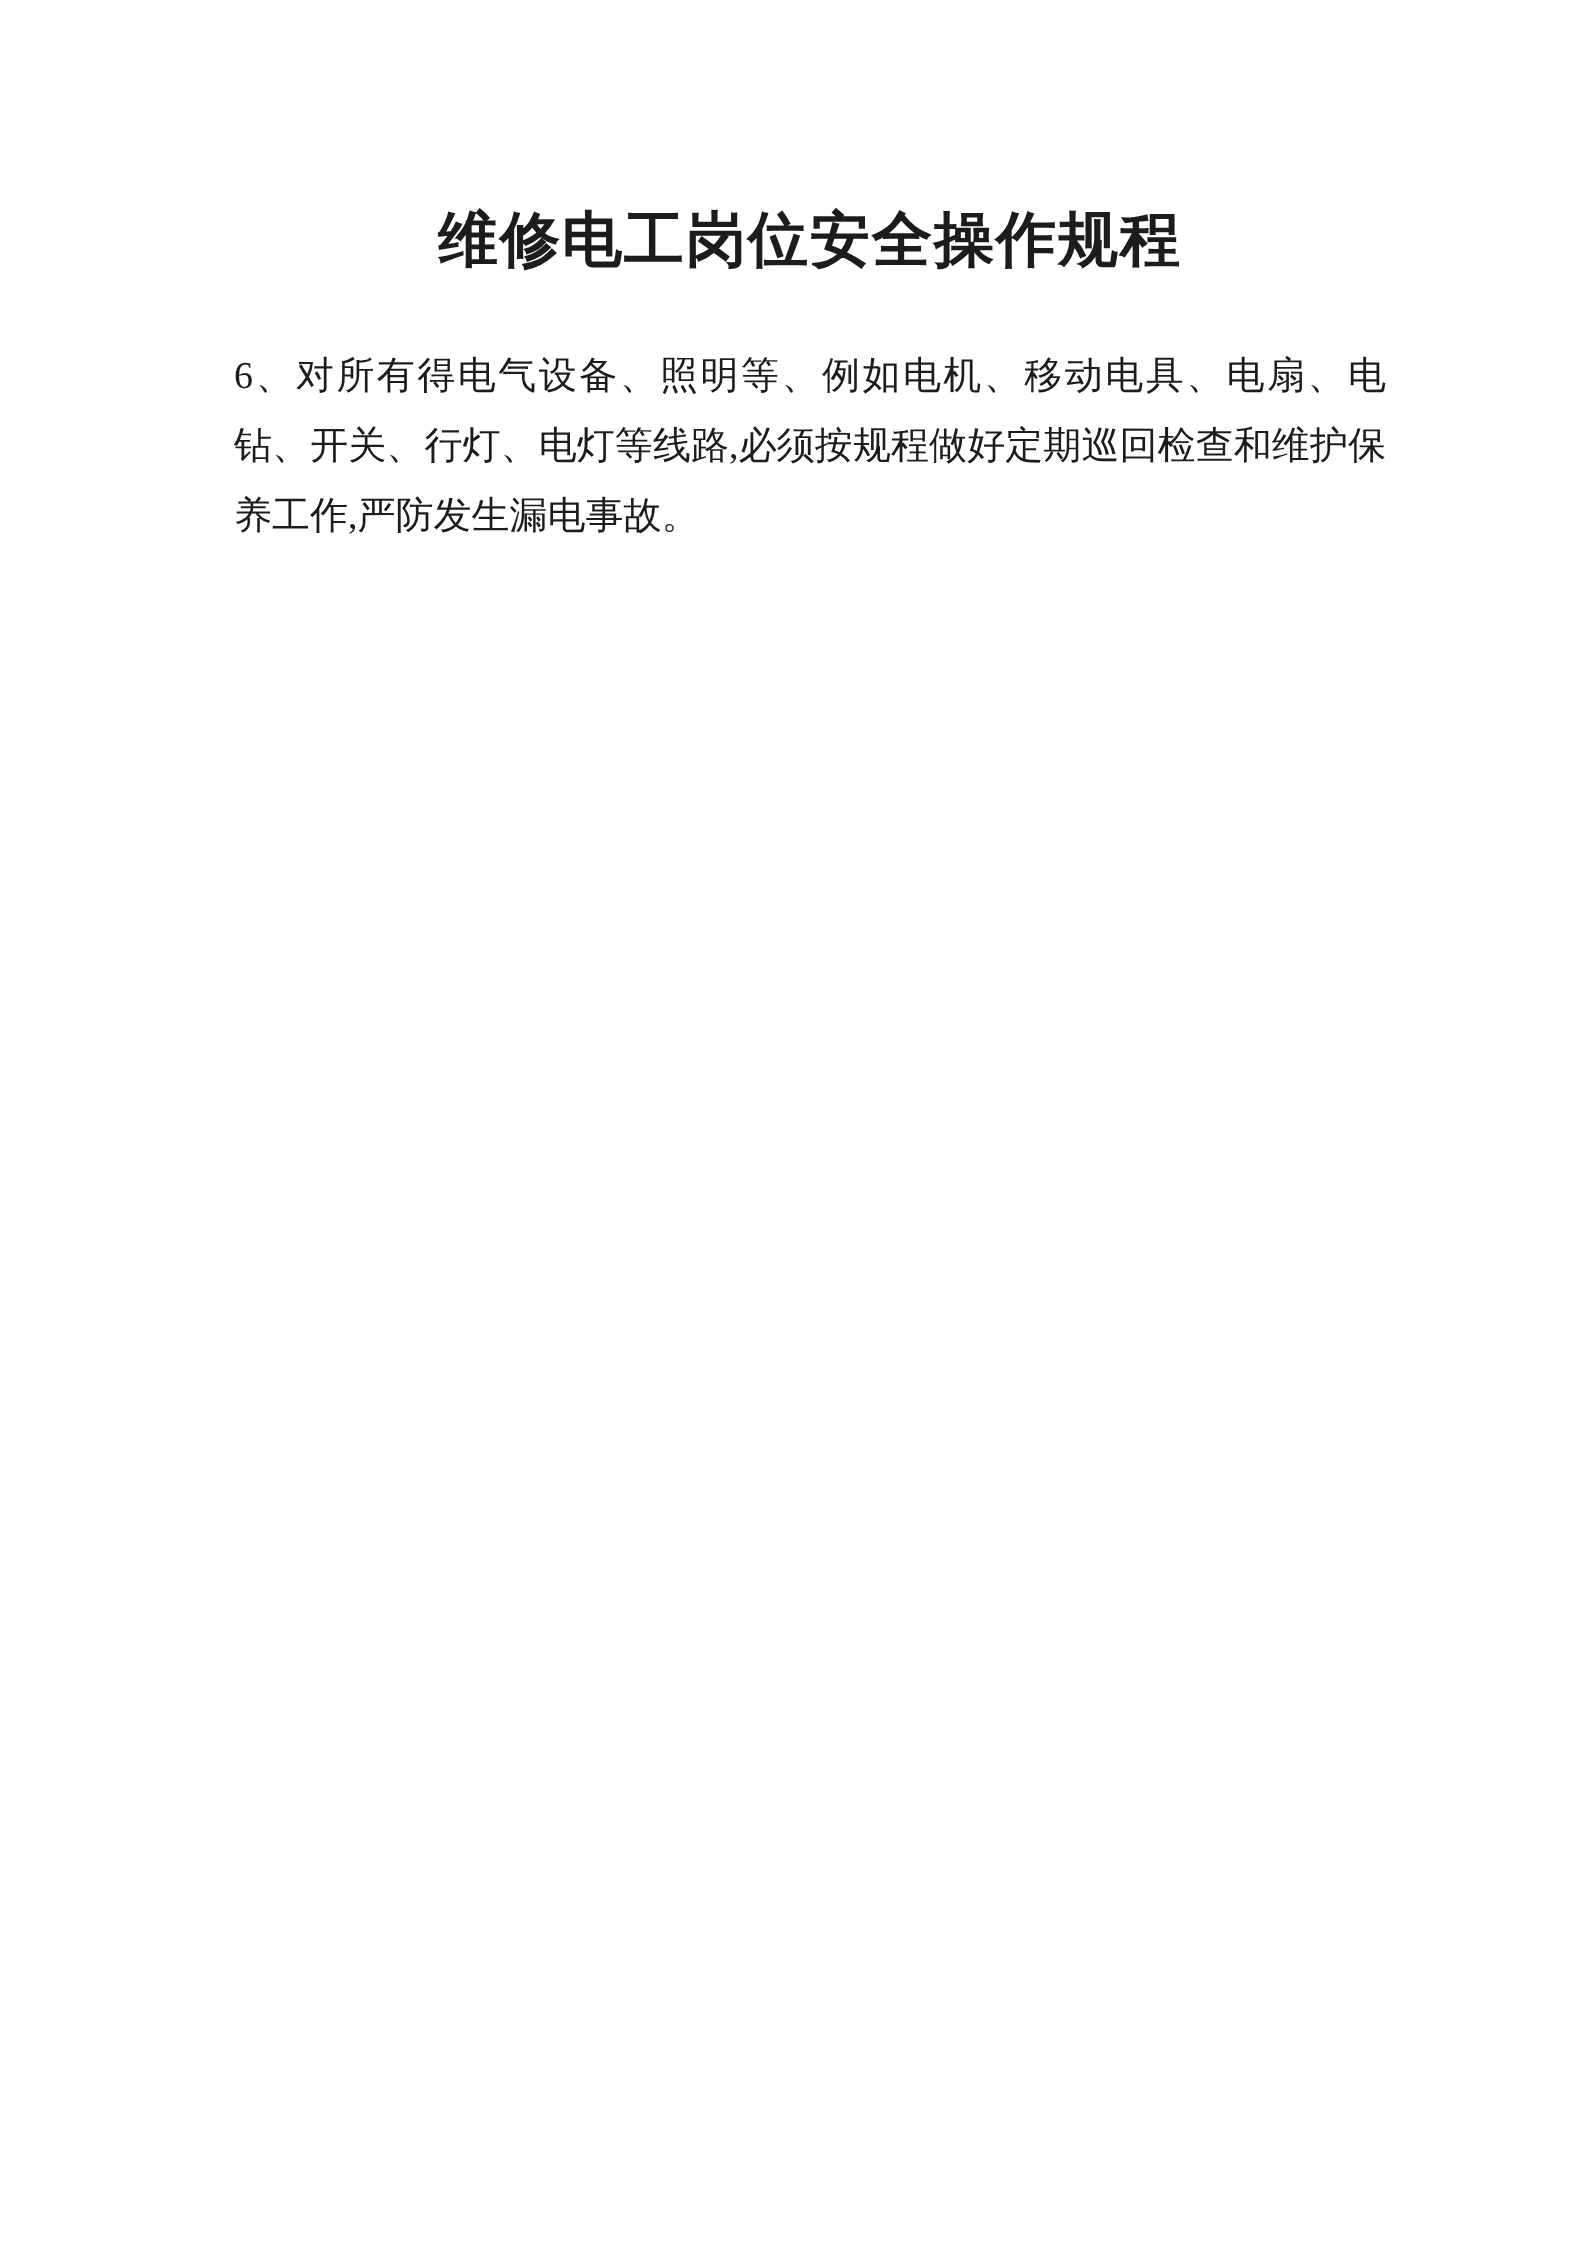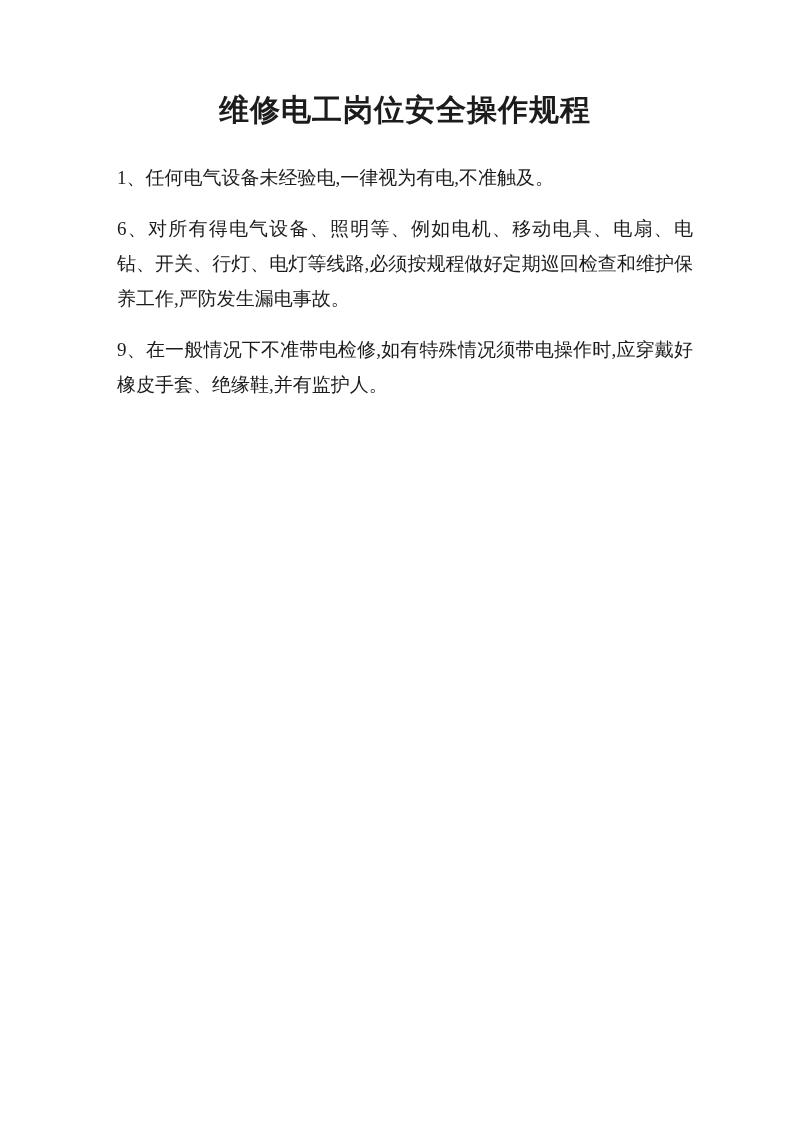--- a/index.html
+++ b/index.html
@@ -4,21 +4,21 @@
 <style>
   html, body {
     margin: 0;
     padding: 0;
     background: #ffffff;
   }
   .page {
     position: relative;
     width: 793px;
     height: 1078px;
-    margin: 0 auto;
+    margin: 11px auto;
     background: #ffffff;
     overflow: hidden;
     font-family: "Liberation Serif", "DejaVu Serif", serif;
     color: #1c1c1c;
   }
   .doc-title {
     margin: 90px 100px 0 117px;
     text-align: center;
     font-size: 30px;
     font-weight: bold;
@@ -42,17 +42,15 @@
     margin-top: 30px;
   }
 </style>
 </head>
 <body>
 
 <div class="page">
   <h1 class="doc-title">维修电工岗位安全操作规程</h1>
 
   <div class="doc-body">
-    <p class="rule-item">1、任何电气设备未经验电,一律视为有电,不准触及。</p>
     <p class="rule-item">6、对所有得电气设备、照明等、例如电机、移动电具、电扇、电钻、开关、行灯、电灯等线路,必须按规程做好定期巡回检查和维护保养工作,严防发生漏电事故。</p>
-    <p class="rule-item">9、在一般情况下不准带电检修,如有特殊情况须带电操作时,应穿戴好橡皮手套、绝缘鞋,并有监护人。</p>
   </div>
 </div>
 
 </body></html>

